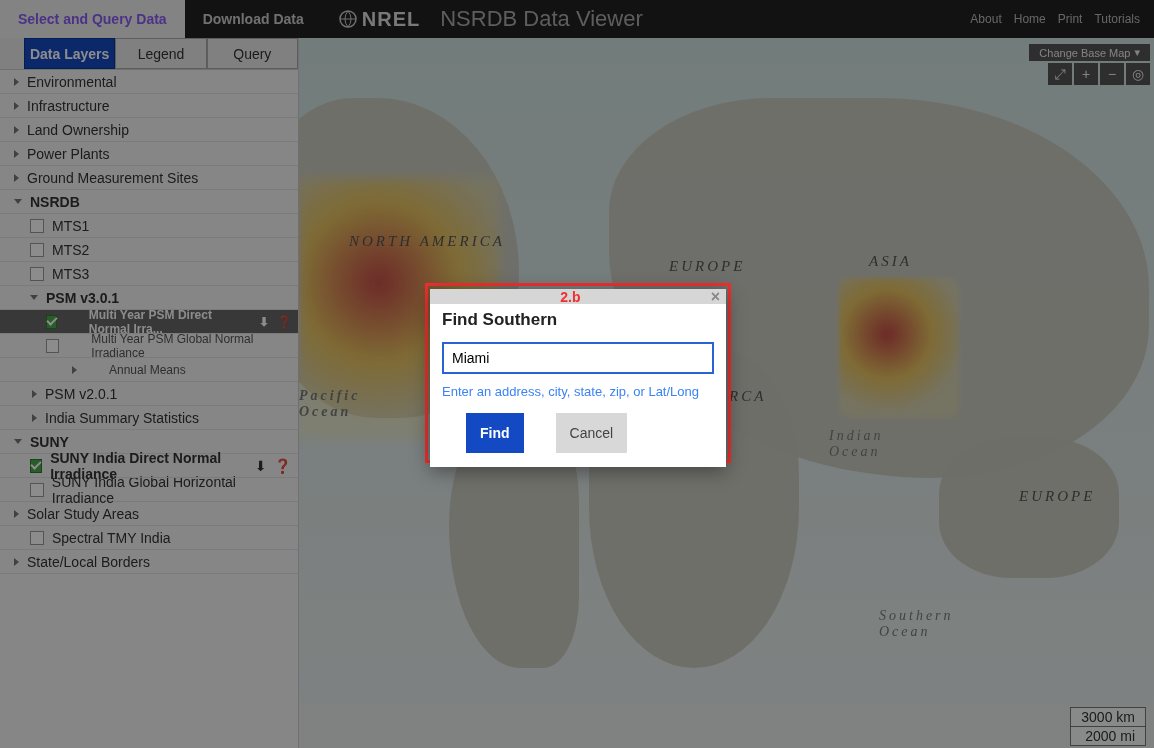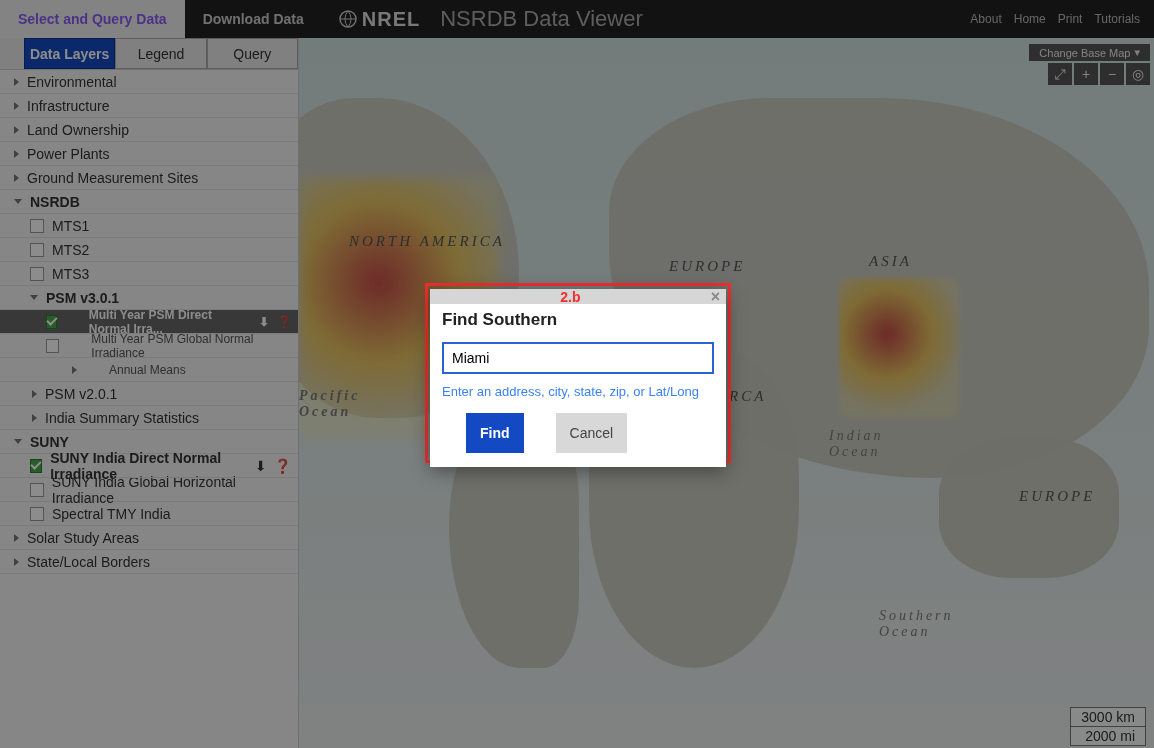--- a/index.html
+++ b/index.html
@@ -133,25 +133,25 @@
           <span style="font-weight:bold">SUNY India Direct Normal Irradiance</span>
         <span style="margin-left:auto;display:flex;gap:8px;padding-right:6px;">
           <span>⬇</span>
           <span>❓</span>
         </span>
       </div>
       <div class="treeitem indent1">
           <span class="chk"></span>
           <span>SUNY India Global Horizontal Irradiance</span>
         </div>
+      <div class="treeitem exp">Solar Study Areas</div>
       <div class="treeitem indent1">
           <span class="chk"></span>
           <span>Spectral TMY India</span>
         </div>
-      <div class="treeitem exp">Solar Study Areas</div>
       <div class="treeitem exp">State/Local Borders</div>
     </div>
   </div>
 
   <div class="maparea">
     <div class="landmass" style="left:-40px; top:60px; width:260px; height:320px; border-radius:40% 60% 50% 50%;"></div>
     <div class="landmass" style="left:310px; top:60px; width:540px; height:380px; border-radius:30% 50% 40% 60%;"></div>
     <div class="landmass" style="left:640px; top:400px; width:180px; height:140px; border-radius:40%;"></div>
     <div class="landmass" style="left:150px; top:370px; width:130px; height:260px; border-radius:50% 40% 30% 60%;"></div>
     <div class="landmass" style="left:290px; top:310px; width:210px; height:320px; border-radius:40% 40% 50% 50%;"></div>

